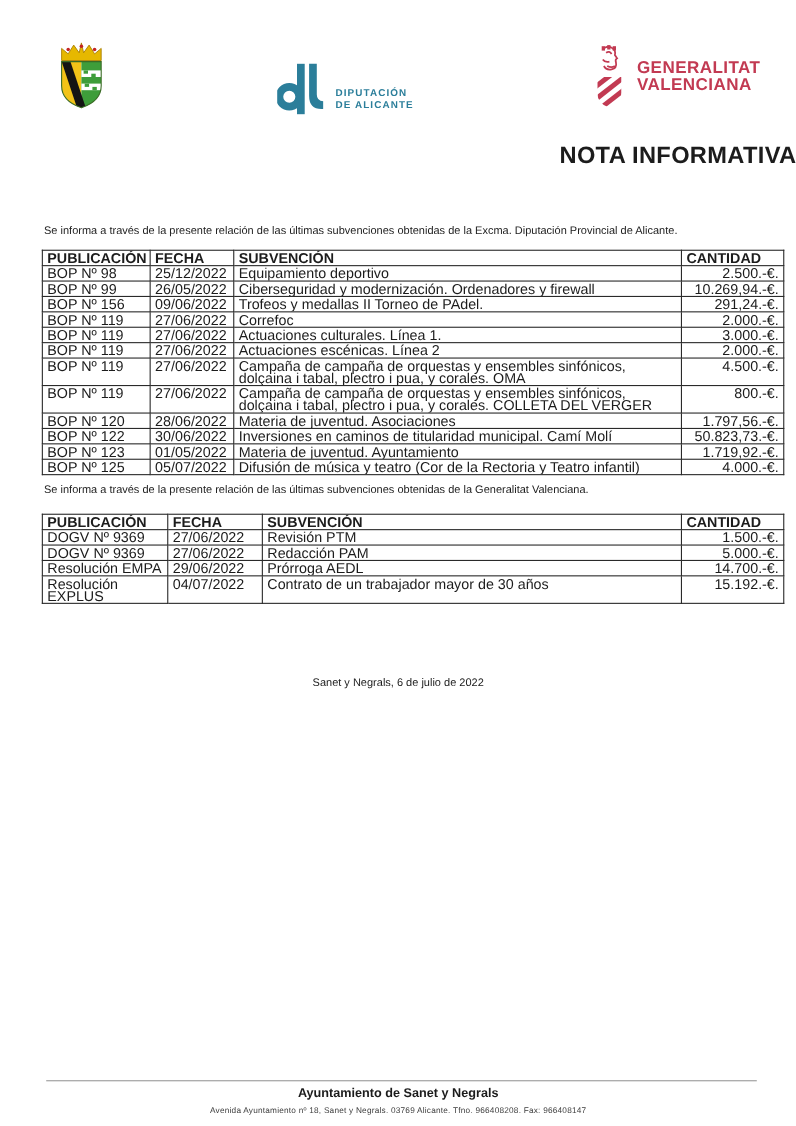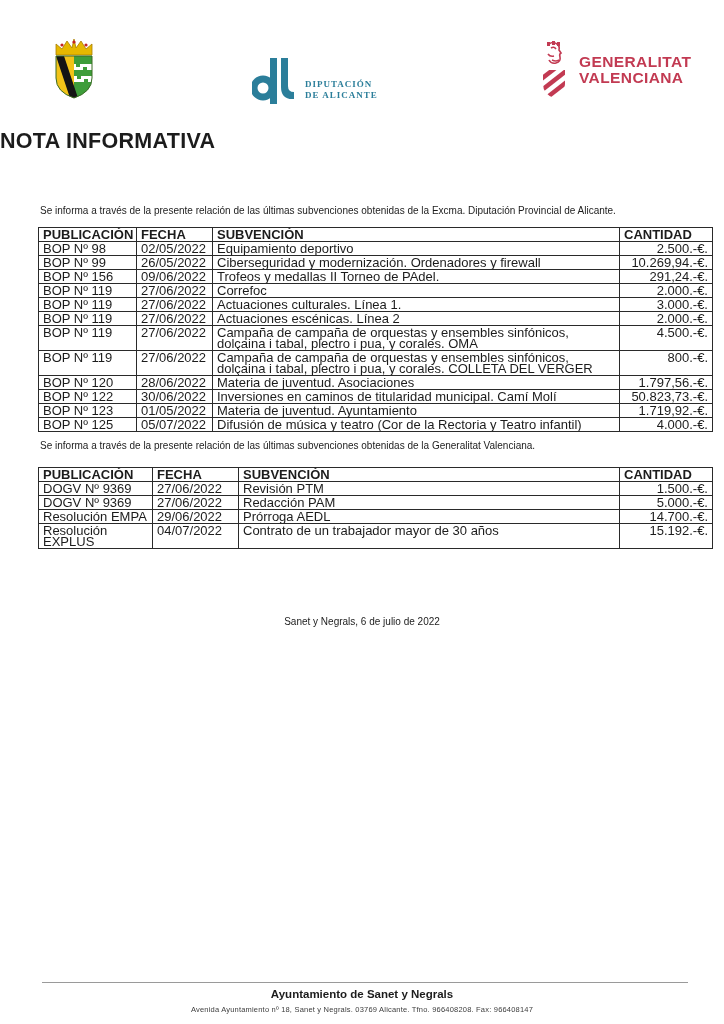--- a/index.html
+++ b/index.html
@@ -9,26 +9,26 @@
     margin:0 auto;
     background:#ffffff;
     font-family:"Liberation Sans", sans-serif;
     color:#1c1c1c;
     overflow:hidden;
   }
 
   
   .coat{position:absolute;left:47px;top:36px;width:54px;height:64px;}
   .dip{position:absolute;left:252px;top:54px;display:flex;align-items:flex-end;gap:11px;}
-  .dip-text{font-size:9px;font-weight:bold;letter-spacing:1px;line-height:11px;color:#2b7e9a;margin-bottom:3px;font-family:Liberation Serif, serif;}
+  .dip-text{font-size:9px;font-weight:bold;letter-spacing:1px;line-height:11px;color:#2b7e9a;margin-bottom:3px;}
   .gva{position:absolute;left:539px;top:40px;display:flex;align-items:center;gap:8px;justify-content:center;}
   .gva-text{font-size:15.5px;font-weight:bold;letter-spacing:0.4px;line-height:16.5px;color:#c23a52;}
 
   
-  .title{position:absolute;top:129px;left:0;width:100%;text-align:left;
+  .title{position:absolute;top:129px;left:0;width:100%;text-align:right;
          font-size:21.5px;font-weight:bold;letter-spacing:0.3px;}
   .intro{position:absolute;left:40px;right:34px;font-size:10px;line-height:12px;}
   #intro1{top:205px;}
   #intro2{top:440px;}
 
   
   table.doc-table{
     position:absolute;left:38px;width:650px;
     border-collapse:collapse;table-layout:fixed;
     font-size:13px;
@@ -154,21 +154,21 @@
         <tr>
           <th class="col0">PUBLICACIÓN</th>
           <th class="col1">FECHA</th>
           <th class="col2">SUBVENCIÓN</th>
           <th class="col3">CANTIDAD</th>
         </tr>
       </thead>
     <tbody>
         <tr>
           <td class="col0">BOP Nº 98</td>
-          <td class="col1">02/05/2022</td>
+          <td class="col1">25/12/2022</td>
           <td class="col2">Equipamiento deportivo</td>
           <td class="col3">2.500.-€.</td>
         </tr>
         <tr>
           <td class="col0">BOP Nº 99</td>
           <td class="col1">26/05/2022</td>
           <td class="col2">Ciberseguridad y modernización. Ordenadores y firewall</td>
           <td class="col3">10.269,94.-€.</td>
         </tr>
         <tr>

